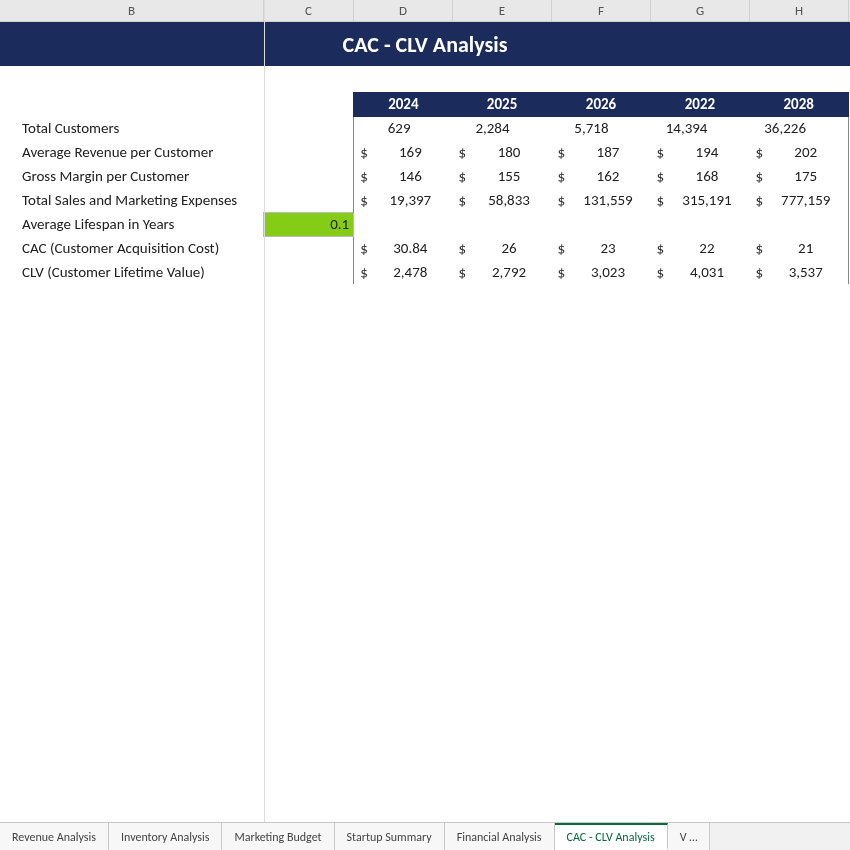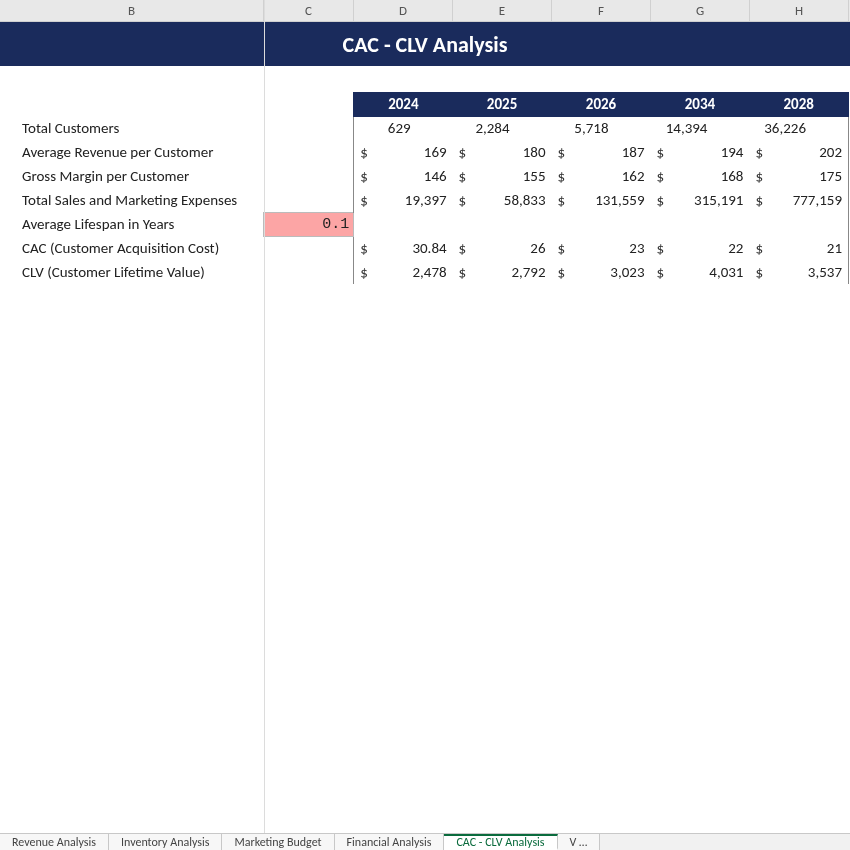--- a/index.html
+++ b/index.html
@@ -30,29 +30,29 @@
 
   .spacer td { height: 26px; }
 
   .datarow td.col-D, .datarow td.col-E, .datarow td.col-F, .datarow td.col-G, .datarow td.col-H { padding:0; }
   .datarow td.col-D { border-left:1px solid #888; }
   .datarow td.col-H { border-right:1px solid #888;margin-top:32px; }
   .lastrow td.col-D, .lastrow td.col-E, .lastrow td.col-F, .lastrow td.col-G, .lastrow td.col-H { border-bottom:1px solid #888; }
 
   .money { display:flex; width:100%; padding:0 6px 0 6px; }
   .money .sym { width:14px; color:#333; }
-  .money .val { flex:1; text-align:right; }
+  .money .val { flex:1; text-align:center; }
   .plain { text-align:right; padding-right:6px; }
   .indent .plain { padding-right: 42px; }
 
-  .hl { background:#fca5a5; border:1px solid #bbb;font-family:Liberation Mono, monospace; }
+  .hl { background:#84cc16; border:1px solid #bbb; }
 
   .vline { position:absolute; left:264px; top:0; bottom:0; width:0; border-left:1px solid #dcdcdc; pointer-events:none; }
 
-  .tabs { position:absolute; left:0; right:0; bottom:0; height:17px; background:#f1f1f1; border-top:1px solid #c8c8c8; display:flex; align-items:stretch; font-size:12px; color:#444; }
+  .tabs { position:absolute; left:0; right:0; bottom:0; height:28px; background:#f1f1f1; border-top:1px solid #c8c8c8; display:flex; align-items:stretch; font-size:12px; color:#444; }
   .tabs .tab { padding:0 12px; display:flex; align-items:center; border-right:1px solid #c8c8c8; background:#f7f7f7; cursor:pointer; white-space:nowrap; }
   .tabs .tab.active { background:#fff; color:#0a6b3d; border-bottom:2px solid #fff; border-top:2px solid #0a6b3d; }
 </style>
 </head>
 <body>
 
 <div class="sheet">
 
   <div class="colhdr">
     <div class="ch-B">B</div>
@@ -80,21 +80,21 @@
             <td class="col-G"></td>
             <td class="col-H"></td>
           </tr>
 
       <tr class="yearhdr">
         <td class="col-B"></td>
             <td class="col-C"></td>
         <td class="col-D">2024</td>
         <td class="col-E">2025</td>
         <td class="col-F">2026</td>
-        <td class="col-G">2034</td>
+        <td class="col-G">2022</td>
         <td class="col-H">2028</td>
       </tr>
 
       </tbody>
         <tbody id="rows-body">
           <tr class="datarow indent">
             <td class="col-B">Total Customers</td>
             <td class="col-C"></td>
             <td class="col-D">
               <div class="plain">629</div>
@@ -294,18 +294,19 @@
         </tbody>
     </table>
   </div>
 
   <div class="vline"></div>
 
   <div class="tabs" id="tabs-bar">
       <div class="tab">Revenue Analysis</div>
       <div class="tab">Inventory Analysis</div>
       <div class="tab">Marketing Budget</div>
+      <div class="tab">Startup Summary</div>
       <div class="tab">Financial Analysis</div>
       <div class="tab active">CAC - CLV Analysis</div>
       <div class="tab">V …</div>
     </div>
 
 </div>
 
 </body></html>

